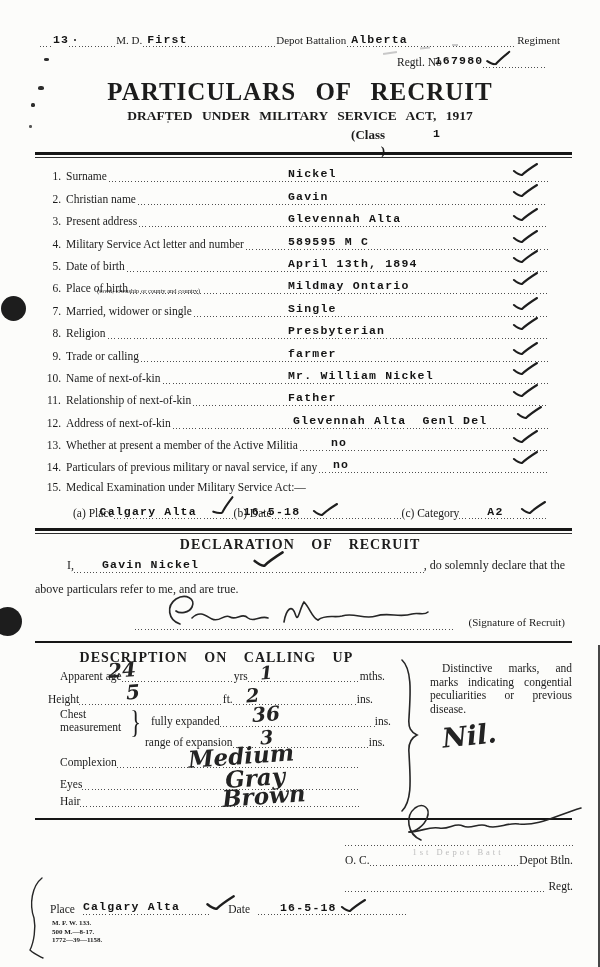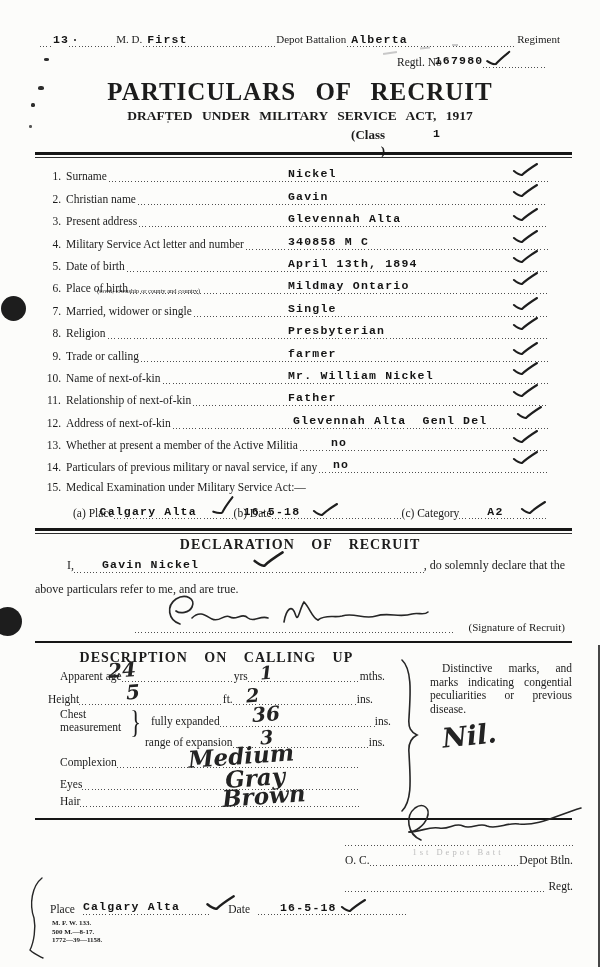--- a/index.html
+++ b/index.html
@@ -14,21 +14,21 @@
   .dotl{position:relative;flex:1;height:14px;
         background-image:repeating-linear-gradient(90deg,#4e4e4e 0,#4e4e4e 1px,transparent 1px,transparent 3.2px);
         background-size:100% 1px;background-position:left bottom;background-repeat:no-repeat;}
   .dotfix{flex:none;}
   .tick{position:absolute;width:26px;height:14px;}
   .tick path{stroke:#1e1e1e;stroke-width:2.1;fill:none;stroke-linecap:round;}
   .rule{position:absolute;left:35px;right:28px;}
   .rule.double{border-top:3px solid #161616;border-bottom:1px solid #2e2e2e;height:2px;}
   .rule.single{border-top:2px solid #161616;height:0;}
   
-  .topline{position:absolute;top:33px;left:40px;width:521px;display:flex;align-items:flex-start;}
+  .topline{position:absolute;top:33px;left:40px;width:521px;display:flex;align-items:center;}
   .topline .lbl{font-size:11px;padding:0 1px;}
   .regtl{position:absolute;top:54px;left:397px;width:150px;display:flex;align-items:flex-end;}
   .title{position:absolute;top:78px;left:0;width:100%;text-align:center;font-size:25px;font-weight:700;
          letter-spacing:1px;word-spacing:12px;}
   .subtitle{position:absolute;top:108px;left:0;width:100%;text-align:center;font-size:13.5px;
             font-weight:700;word-spacing:6px;}
   .class-line{position:absolute;top:127px;left:0;width:100%;display:flex;justify-content:center;}
   .class-inner{display:flex;align-items:flex-end;width:170px;flex-direction:column;}
   
   .items{position:absolute;top:160px;left:35px;width:513px;}
@@ -42,21 +42,21 @@
   .med-row{position:relative;height:26px;display:flex;align-items:flex-end;padding-left:38px;}
   .mleader{position:relative;height:14px;
         background-image:repeating-linear-gradient(90deg,#4e4e4e 0,#4e4e4e 1px,transparent 1px,transparent 3.2px);
         background-size:100% 1px;background-position:left bottom;background-repeat:no-repeat;}
   .mval{position:absolute;bottom:1px;}
   
   .decl-title{position:absolute;top:537px;left:0;width:100%;text-align:center;font-size:14px;
               font-weight:700;letter-spacing:1px;word-spacing:12px;}
   .decl-line{position:absolute;top:557px;left:35px;width:530px;height:16px;display:flex;align-items:flex-end;font-size:12px;}
   .decl-line2{position:absolute;top:582px;left:35px;font-size:12px;}
-  .sigrow{position:absolute;top:616px;left:135px;right:35px;height:17px;display:flex;align-items:flex-end;gap:11px;}
+  .sigrow{position:absolute;top:616px;left:135px;right:35px;height:17px;display:flex;gap:11px;}
   
   .desc-title{position:absolute;top:650px;left:0;width:46%;text-align:right;font-size:14px;
               font-weight:700;letter-spacing:1px;word-spacing:12px;transform:translateX(28%);white-space:nowrap;}
   .d-row{position:absolute;display:flex;align-items:flex-end;font-size:11.5px;}
   .marks-note{position:absolute;top:662px;left:430px;width:142px;font-size:11.5px;line-height:13.5px;
               text-align:justify;text-indent:12px;}
   
   .oc-dotted{position:absolute;top:830px;left:345px;width:228px;height:16px;display:flex;align-items:flex-end;}
   .stamp{position:absolute;top:847px;left:352px;width:212px;text-align:center;font-size:8.5px;
          letter-spacing:3px;color:#bdbdbd;white-space:nowrap;}
@@ -153,21 +153,21 @@
         <span class="dotl"></span>
         <span class="typed p-val">Glevennah Alta</span>
         <svg class="tick" viewBox="0 0 26 14">
           <path d="M2 9 Q7 13 10 13 Q14 9 25 2"></path>
         </svg>
       </div>
     <div class="p-row">
         <span class="p-num">4.</span>
         <span class="p-label">Military Service Act letter and number</span>
         <span class="dotl"></span>
-        <span class="typed p-val">340858 M C</span>
+        <span class="typed p-val">589595 M C</span>
         <svg class="tick" style="bottom:7px;" viewBox="0 0 26 14">
           <path d="M2 9 Q7 13 10 13 Q14 9 25 2"></path>
         </svg>
       </div>
     <div class="p-row">
         <span class="p-num">5.</span>
         <span class="p-label">Date of birth</span>
         <span class="dotl"></span>
         <span class="typed p-val">April 13th, 1894</span>
         <svg class="tick" style="bottom:9px;" viewBox="0 0 26 14">

